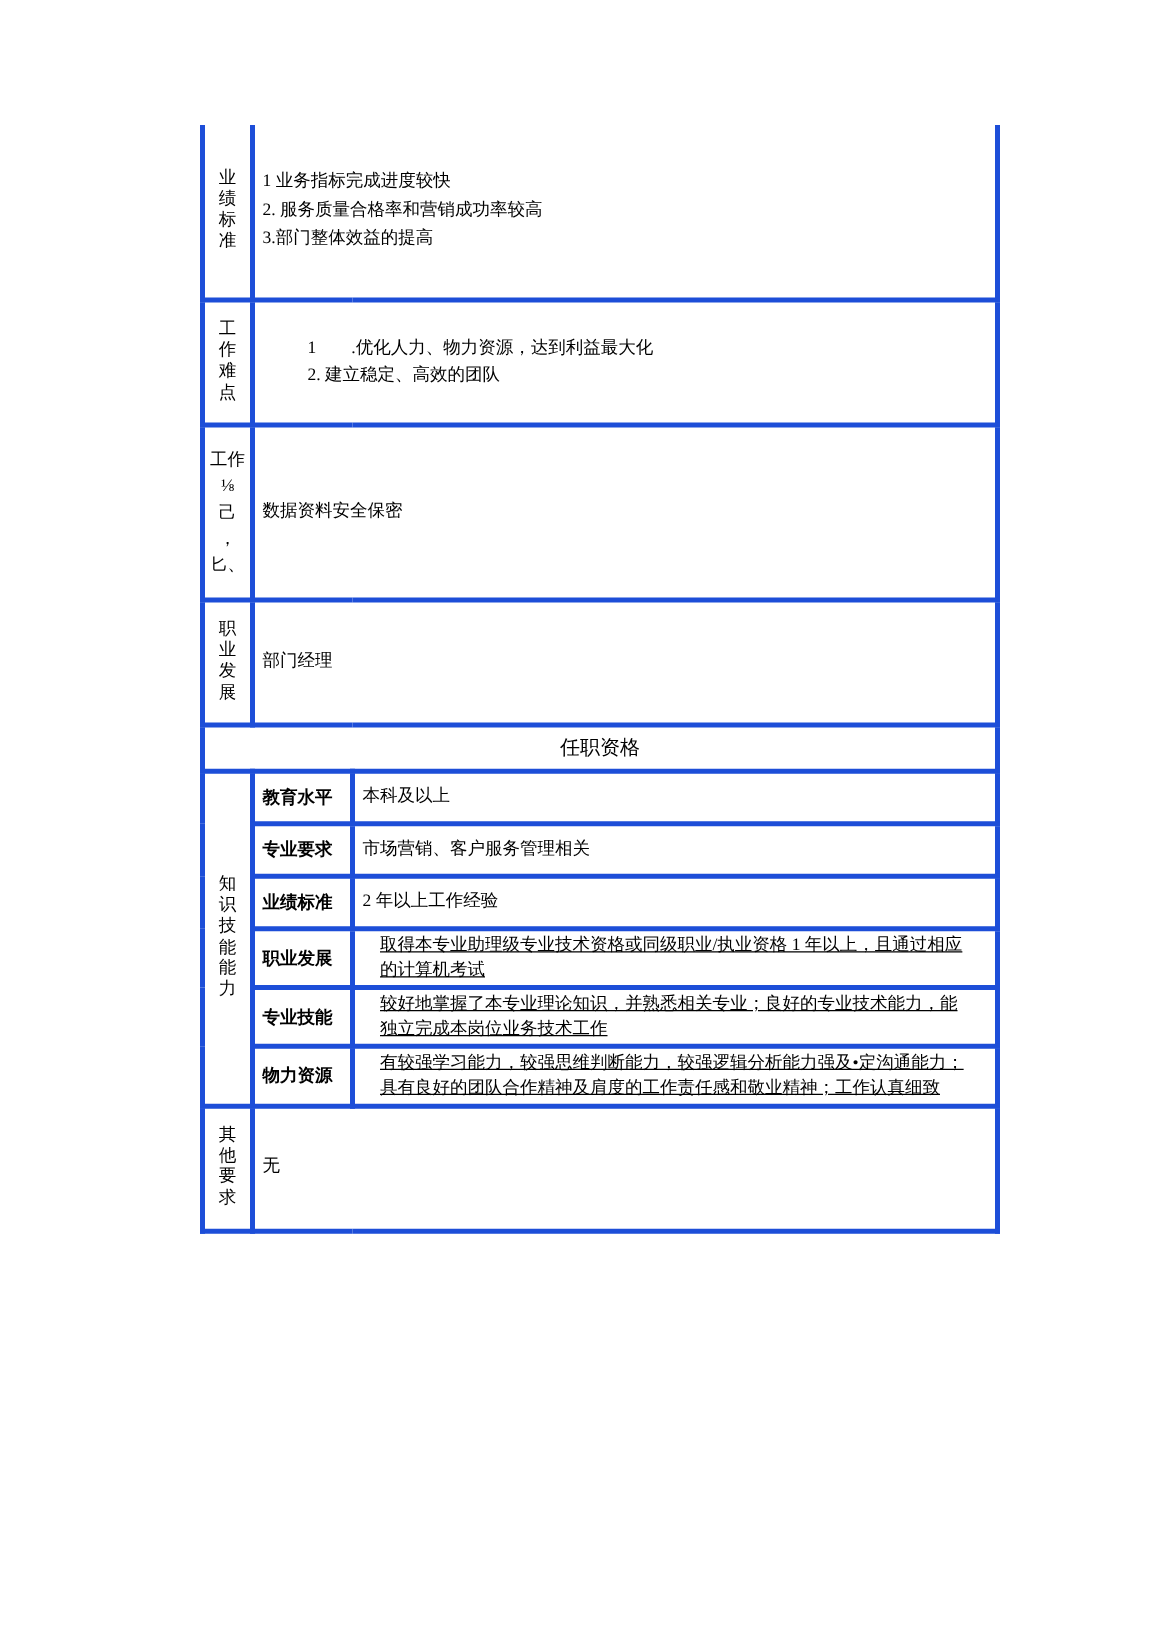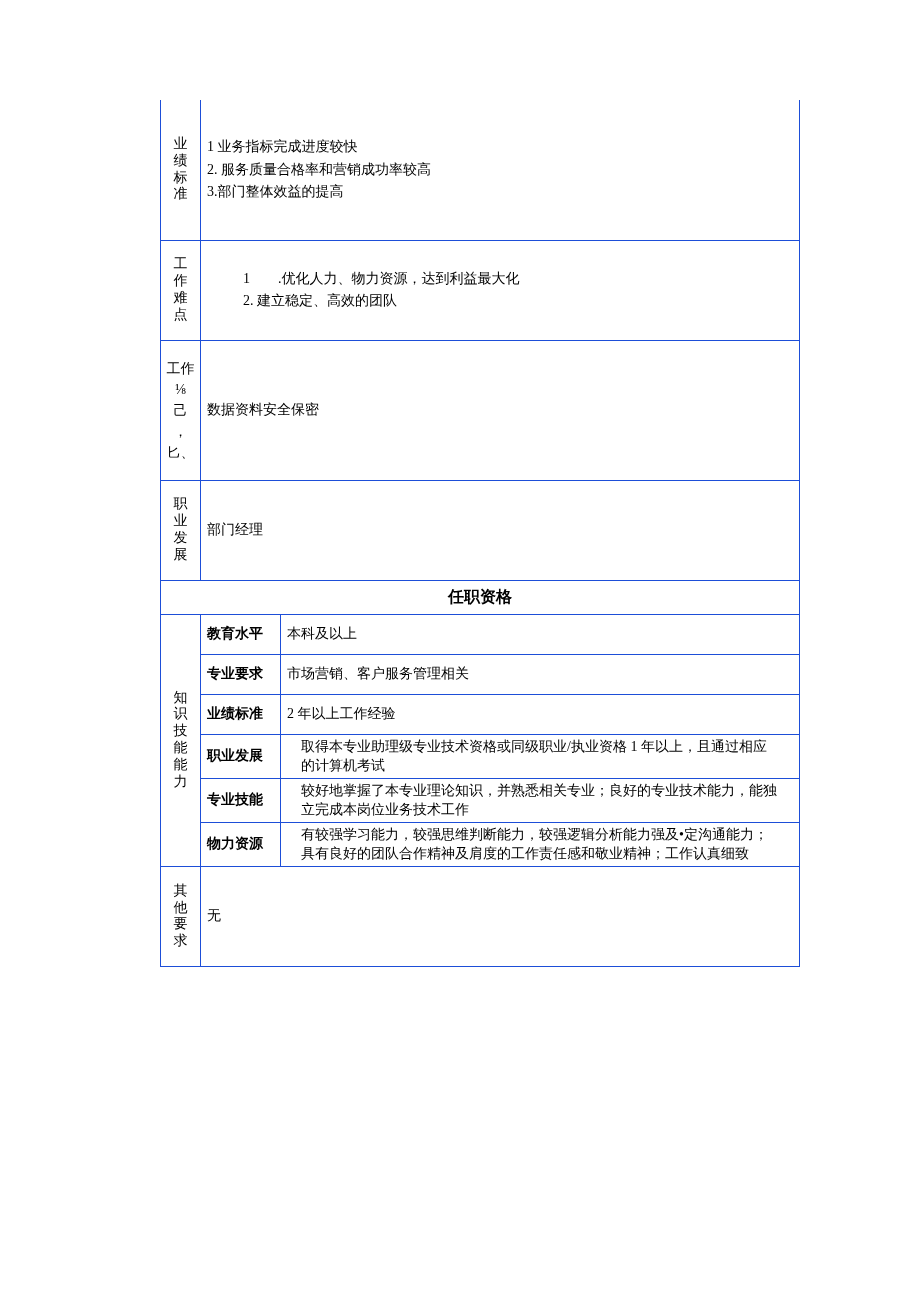--- a/index.html
+++ b/index.html
@@ -13,21 +13,21 @@
       background: #fff;
       padding: 100px 140px;
       width: 920px;
     }
     table {
       border-collapse: collapse;
       width: 100%;
       margin-left: 20px;
     }
     td {
-      border: 1px solid #1d4ed8;
+      border: 4px solid #1d4ed8;
       padding: 4px 6px;
       vertical-align: middle;
     }
     .label-cell {
       width: 40px;
       text-align: center;
       padding: 8px 4px;
       line-height: 1.3;
     }
     .sub-label-cell {
@@ -43,34 +43,34 @@
     .vertical-text {
       display: inline-block;
       width: 1em;
       line-height: 1.2;
       word-wrap: break-word;
     }
     .section-header {
       text-align: center;
       font-size: 16px;
       padding: 6px;
-      font-weight: bold;
     }
     .tall-row {
       height: 140px;
     }
     .med-row {
       height: 100px;
     }
     .short-row {
       height: 40px;
     }
     .compact {
       padding: 2px 20px;
       line-height: 1.4;
+      text-decoration: underline;
     }
     .top-border-none {
       border-top: none;
     }
   </style>
 </head>
 <body>
 
 <table>
   <tbody>

